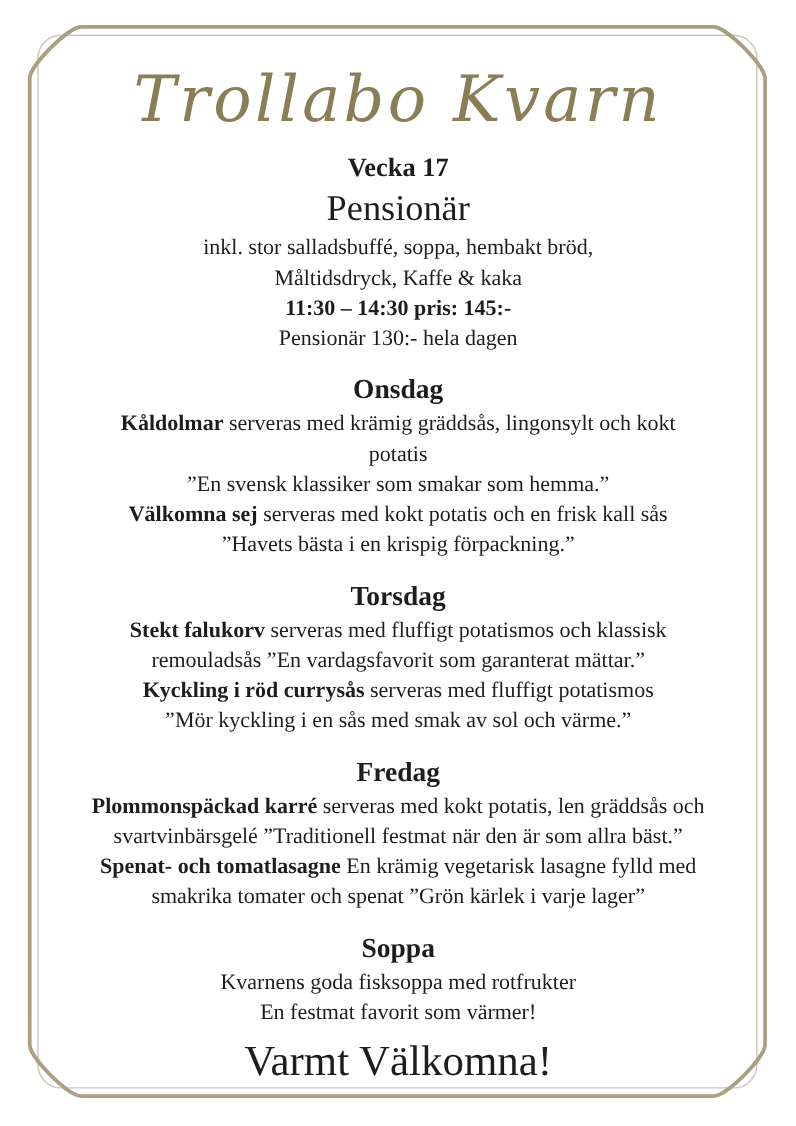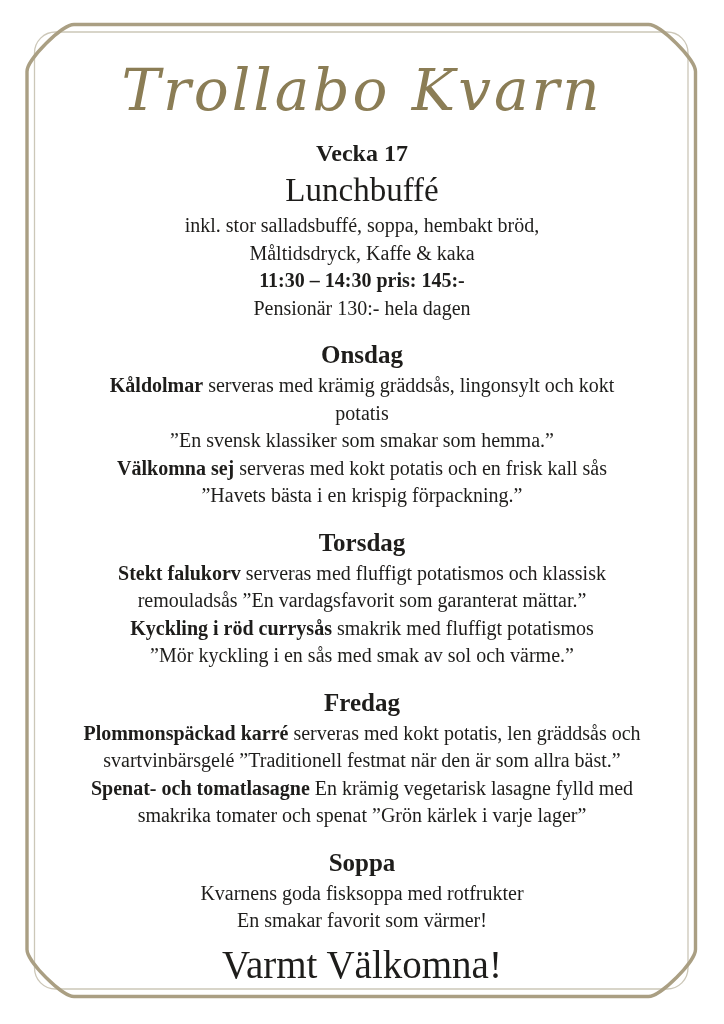--- a/index.html
+++ b/index.html
@@ -75,21 +75,21 @@
              C 695.5,961.5 660.5,996.5 648.5,996.5 H 74 C 62,996.5 27,961.5 27,949.5
              V 71.5 C 27,59.5 62,24.5 74,24.5 Z" fill="none" stroke="#aa9f83" stroke-width="3.4"></path>
   </svg>
 
   <div class="content">
 
     <div class="title">Trollabo Kvarn</div>
 
     <div class="week">Vecka 17</div>
 
-    <div class="buffet-title">Lunchbuffé</div>
+    <div class="buffet-title">Pensionär</div>
 
     <div>
       <p class="line">inkl. stor salladsbuffé, soppa, hembakt bröd,</p>
       <p class="line">Måltidsdryck, Kaffe &amp; kaka</p>
       <p class="line bold">11:30 – 14:30 pris: 145:-</p>
       <p class="line">Pensionär 130:- hela dagen</p>
     </div>
 
     <div id="days-container">
   <section class="day">
@@ -107,21 +107,21 @@
 </div>
   </section>
 
   <section class="day">
     <h3 class="day-heading">Torsdag</h3>
     <div class="day-items">
   <p class="line"><b class="dish-name">Stekt falukorv</b><span class="dish-text"> serveras med fluffigt potatismos och klassisk</span></p>
 
   <p class="line"><span class="dish-text">remouladsås ”En vardagsfavorit som garanterat mättar.”</span></p>
 
-  <p class="line"><b class="dish-name">Kyckling i röd currysås</b><span class="dish-text"> smakrik med fluffigt potatismos</span></p>
+  <p class="line"><b class="dish-name">Kyckling i röd currysås</b><span class="dish-text"> serveras med fluffigt potatismos</span></p>
 
   <p class="line"><span class="dish-text">”Mör kyckling i en sås med smak av sol och värme.”</span></p>
 </div>
   </section>
 
   <section class="day">
     <h3 class="day-heading">Fredag</h3>
     <div class="day-items">
   <p class="line"><b class="dish-name">Plommonspäckad karré</b><span class="dish-text"> serveras med kokt potatis, len gräddsås och</span></p>
 
@@ -131,21 +131,21 @@
 
   <p class="line"><span class="dish-text">smakrika tomater och spenat ”Grön kärlek i varje lager”</span></p>
 </div>
   </section>
 
   <section class="day">
     <h3 class="day-heading">Soppa</h3>
     <div class="day-items">
   <p class="line"><span class="dish-text">Kvarnens goda fisksoppa med rotfrukter</span></p>
 
-  <p class="line"><span class="dish-text">En smakar favorit som värmer!</span></p>
+  <p class="line"><span class="dish-text">En festmat favorit som värmer!</span></p>
 </div>
   </section>
 </div>
 
     <div class="closing">Varmt Välkomna!</div>
 
   </div>
 </div>
 
 </body></html>

